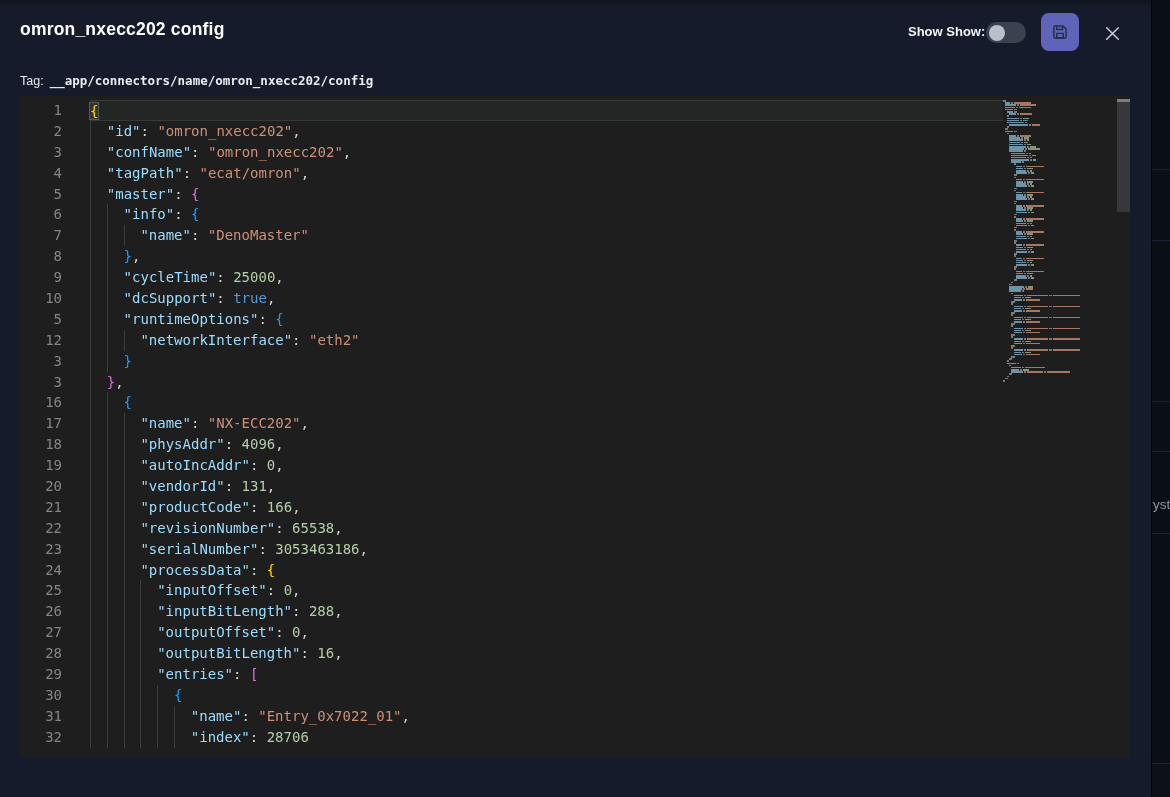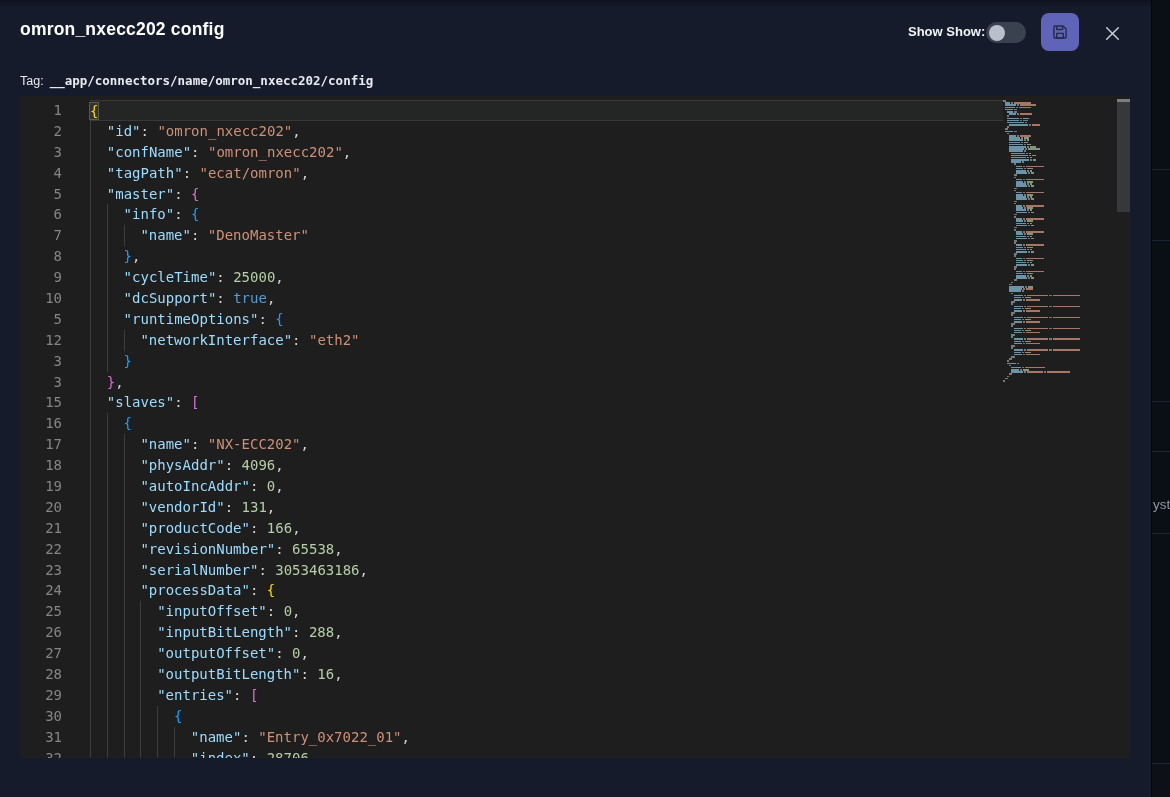--- a/index.html
+++ b/index.html
@@ -107,21 +107,20 @@
       <div class="code-row"><span class="ln">5</span><span class="ln-gap"></span><div class="line-body"><div class="indent-guide" style="left: 0px;"></div><span style="display: inline-block; width: 16.8px;"></span><span class="tk-key">"master"</span><span class="tk-punc">: </span><span class="tk-b2">{</span></div></div>
       <div class="code-row"><span class="ln">6</span><span class="ln-gap"></span><div class="line-body"><div class="indent-guide" style="left: 0px;"></div><div class="indent-guide" style="left: 16.8px;"></div><span style="display: inline-block; width: 33.6px;"></span><span class="tk-key">"info"</span><span class="tk-punc">: </span><span class="tk-b3">{</span></div></div>
       <div class="code-row"><span class="ln">7</span><span class="ln-gap"></span><div class="line-body"><div class="indent-guide" style="left: 0px;"></div><div class="indent-guide" style="left: 16.8px;"></div><div class="indent-guide" style="left: 33.6px;"></div><span style="display: inline-block; width: 50.4px;"></span><span class="tk-key">"name"</span><span class="tk-punc">: </span><span class="tk-str">"DenoMaster"</span></div></div>
       <div class="code-row"><span class="ln">8</span><span class="ln-gap"></span><div class="line-body"><div class="indent-guide" style="left: 0px;"></div><div class="indent-guide" style="left: 16.8px;"></div><span style="display: inline-block; width: 33.6px;"></span><span class="tk-b3">}</span><span class="tk-punc">,</span></div></div>
       <div class="code-row"><span class="ln">9</span><span class="ln-gap"></span><div class="line-body"><div class="indent-guide" style="left: 0px;"></div><div class="indent-guide" style="left: 16.8px;"></div><span style="display: inline-block; width: 33.6px;"></span><span class="tk-key">"cycleTime"</span><span class="tk-punc">: </span><span class="tk-num">25000</span><span class="tk-punc">,</span></div></div>
       <div class="code-row"><span class="ln">10</span><span class="ln-gap"></span><div class="line-body"><div class="indent-guide" style="left: 0px;"></div><div class="indent-guide" style="left: 16.8px;"></div><span style="display: inline-block; width: 33.6px;"></span><span class="tk-key">"dcSupport"</span><span class="tk-punc">: </span><span class="tk-bool">true</span><span class="tk-punc">,</span></div></div>
       <div class="code-row"><span class="ln">5</span><span class="ln-gap"></span><div class="line-body"><div class="indent-guide" style="left: 0px;"></div><div class="indent-guide" style="left: 16.8px;"></div><span style="display: inline-block; width: 33.6px;"></span><span class="tk-key">"runtimeOptions"</span><span class="tk-punc">: </span><span class="tk-b3">{</span></div></div>
       <div class="code-row"><span class="ln">12</span><span class="ln-gap"></span><div class="line-body"><div class="indent-guide" style="left: 0px;"></div><div class="indent-guide" style="left: 16.8px;"></div><div class="indent-guide" style="left: 33.6px;"></div><span style="display: inline-block; width: 50.4px;"></span><span class="tk-key">"networkInterface"</span><span class="tk-punc">: </span><span class="tk-str">"eth2"</span></div></div>
       <div class="code-row"><span class="ln">3</span><span class="ln-gap"></span><div class="line-body"><div class="indent-guide" style="left: 0px;"></div><div class="indent-guide" style="left: 16.8px;"></div><span style="display: inline-block; width: 33.6px;"></span><span class="tk-b3">}</span></div></div>
       <div class="code-row"><span class="ln">3</span><span class="ln-gap"></span><div class="line-body"><div class="indent-guide" style="left: 0px;"></div><span style="display: inline-block; width: 16.8px;"></span><span class="tk-b2">}</span><span class="tk-punc">,</span></div></div>
-      <div class="code-row"><span class="ln">15</span><span class="ln-gap"></span><div class="line-body"><div class="indent-guide" style="left: 0px;"></div><span style="display: inline-block; width: 16.8px;"></span><span class="tk-key">"slaves"</span><span class="tk-punc">: </span><span class="tk-b2">[</span></div></div>
       <div class="code-row"><span class="ln">16</span><span class="ln-gap"></span><div class="line-body"><div class="indent-guide" style="left: 0px;"></div><div class="indent-guide" style="left: 16.8px;"></div><span style="display: inline-block; width: 33.6px;"></span><span class="tk-b3">{</span></div></div>
       <div class="code-row"><span class="ln">17</span><span class="ln-gap"></span><div class="line-body"><div class="indent-guide" style="left: 0px;"></div><div class="indent-guide" style="left: 16.8px;"></div><div class="indent-guide" style="left: 33.6px;"></div><span style="display: inline-block; width: 50.4px;"></span><span class="tk-key">"name"</span><span class="tk-punc">: </span><span class="tk-str">"NX-ECC202"</span><span class="tk-punc">,</span></div></div>
       <div class="code-row"><span class="ln">18</span><span class="ln-gap"></span><div class="line-body"><div class="indent-guide" style="left: 0px;"></div><div class="indent-guide" style="left: 16.8px;"></div><div class="indent-guide" style="left: 33.6px;"></div><span style="display: inline-block; width: 50.4px;"></span><span class="tk-key">"physAddr"</span><span class="tk-punc">: </span><span class="tk-num">4096</span><span class="tk-punc">,</span></div></div>
       <div class="code-row"><span class="ln">19</span><span class="ln-gap"></span><div class="line-body"><div class="indent-guide" style="left: 0px;"></div><div class="indent-guide" style="left: 16.8px;"></div><div class="indent-guide" style="left: 33.6px;"></div><span style="display: inline-block; width: 50.4px;"></span><span class="tk-key">"autoIncAddr"</span><span class="tk-punc">: </span><span class="tk-num">0</span><span class="tk-punc">,</span></div></div>
       <div class="code-row"><span class="ln">20</span><span class="ln-gap"></span><div class="line-body"><div class="indent-guide" style="left: 0px;"></div><div class="indent-guide" style="left: 16.8px;"></div><div class="indent-guide" style="left: 33.6px;"></div><span style="display: inline-block; width: 50.4px;"></span><span class="tk-key">"vendorId"</span><span class="tk-punc">: </span><span class="tk-num">131</span><span class="tk-punc">,</span></div></div>
       <div class="code-row"><span class="ln">21</span><span class="ln-gap"></span><div class="line-body"><div class="indent-guide" style="left: 0px;"></div><div class="indent-guide" style="left: 16.8px;"></div><div class="indent-guide" style="left: 33.6px;"></div><span style="display: inline-block; width: 50.4px;"></span><span class="tk-key">"productCode"</span><span class="tk-punc">: </span><span class="tk-num">166</span><span class="tk-punc">,</span></div></div>
       <div class="code-row"><span class="ln">22</span><span class="ln-gap"></span><div class="line-body"><div class="indent-guide" style="left: 0px;"></div><div class="indent-guide" style="left: 16.8px;"></div><div class="indent-guide" style="left: 33.6px;"></div><span style="display: inline-block; width: 50.4px;"></span><span class="tk-key">"revisionNumber"</span><span class="tk-punc">: </span><span class="tk-num">65538</span><span class="tk-punc">,</span></div></div>
       <div class="code-row"><span class="ln">23</span><span class="ln-gap"></span><div class="line-body"><div class="indent-guide" style="left: 0px;"></div><div class="indent-guide" style="left: 16.8px;"></div><div class="indent-guide" style="left: 33.6px;"></div><span style="display: inline-block; width: 50.4px;"></span><span class="tk-key">"serialNumber"</span><span class="tk-punc">: </span><span class="tk-num">3053463186</span><span class="tk-punc">,</span></div></div>
       <div class="code-row"><span class="ln">24</span><span class="ln-gap"></span><div class="line-body"><div class="indent-guide" style="left: 0px;"></div><div class="indent-guide" style="left: 16.8px;"></div><div class="indent-guide" style="left: 33.6px;"></div><span style="display: inline-block; width: 50.4px;"></span><span class="tk-key">"processData"</span><span class="tk-punc">: </span><span class="tk-b1">{</span></div></div>
       <div class="code-row"><span class="ln">25</span><span class="ln-gap"></span><div class="line-body"><div class="indent-guide" style="left: 0px;"></div><div class="indent-guide" style="left: 16.8px;"></div><div class="indent-guide" style="left: 33.6px;"></div><div class="indent-guide" style="left: 50.4px;"></div><span style="display: inline-block; width: 67.2px;"></span><span class="tk-key">"inputOffset"</span><span class="tk-punc">: </span><span class="tk-num">0</span><span class="tk-punc">,</span></div></div>

